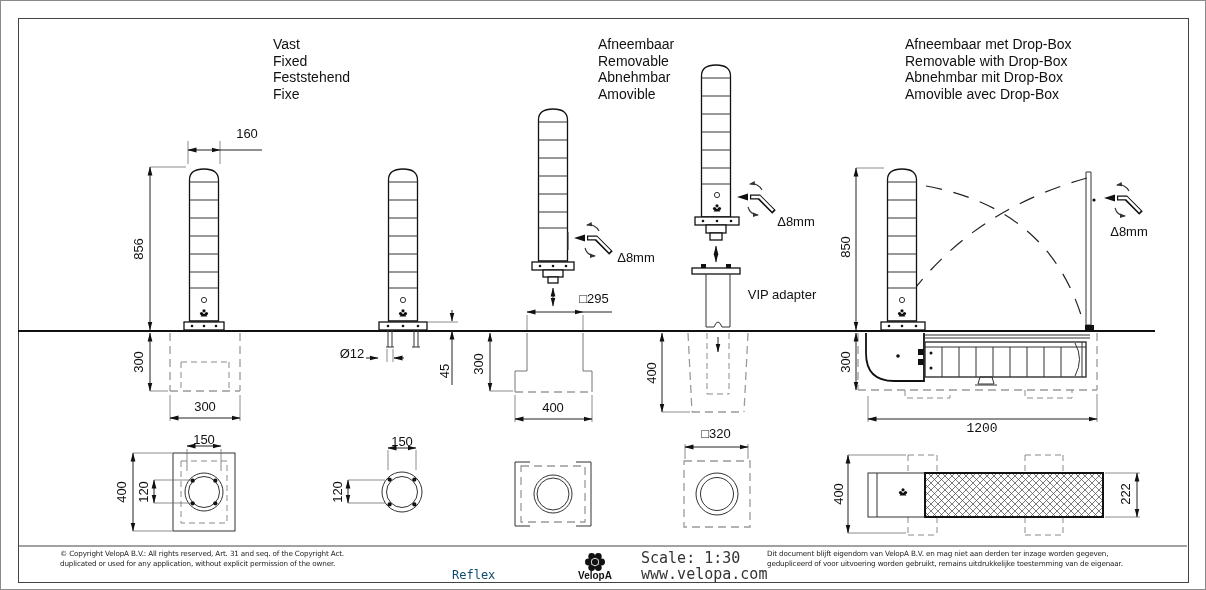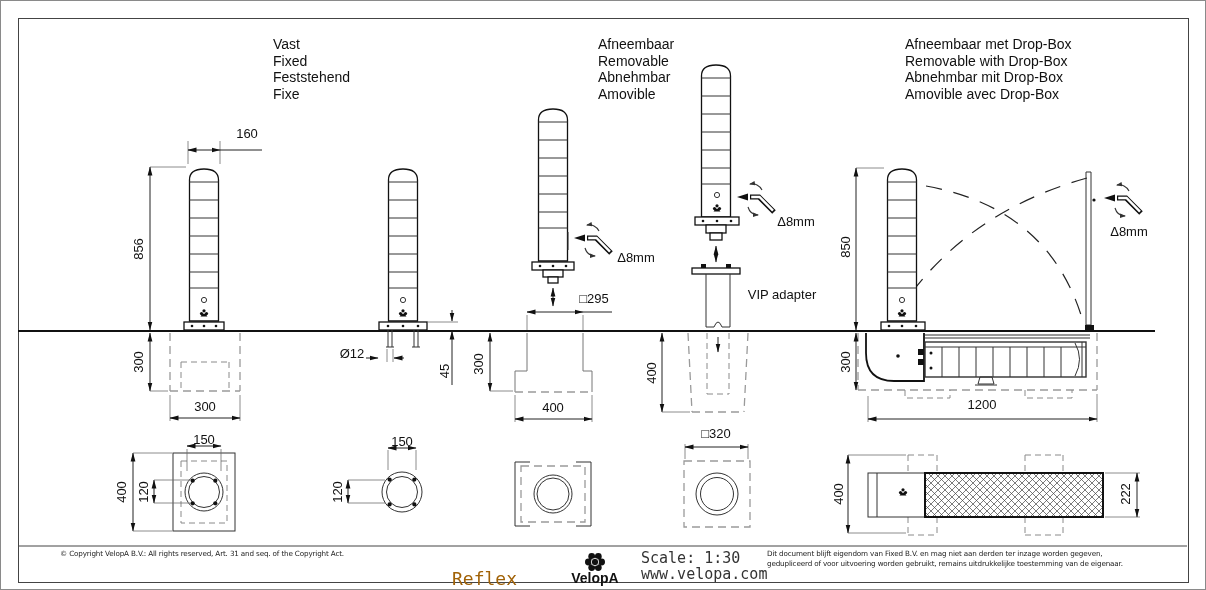--- a/index.html
+++ b/index.html
@@ -5,24 +5,24 @@
   html,body{margin:0;padding:0;background:#e8e8e8;}
   .page{position:relative;width:1206px;height:590px;background:#fff;overflow:hidden;
         font-family:"Liberation Sans",sans-serif;}
   .outer-frame{position:absolute;left:0;top:0;width:1204px;height:588px;border:1px solid #8a8a8a;}
   .inner-frame{position:absolute;left:18px;top:18px;width:1169px;height:563px;border:1.3px solid #444;}
   .hdr{position:absolute;font-size:14px;line-height:16.5px;color:#111;white-space:nowrap;}
   .dim{position:absolute;transform:translate(-50%,-50%);font-size:13px;color:#111;white-space:nowrap;}
   .dim.rot{transform:translate(-50%,-50%) rotate(-90deg);}
   .copy{position:absolute;font-size:7.2px;letter-spacing:-0.15px;line-height:10px;color:#222;
         font-family:"DejaVu Sans",sans-serif;white-space:nowrap;}
-  .product{position:absolute;font-size:18px;color:#a16207;font-family:"DejaVu Sans Mono",monospace;}
+  .product{position:absolute;font-size:12px;color:#0c4a6e;font-family:"DejaVu Sans Mono",monospace;}
   .scaleblk{position:absolute;font-size:15px;line-height:16px;color:#333;
         font-family:"DejaVu Sans Mono",monospace;white-space:nowrap;}
-  .brand{position:absolute;transform:translate(-50%,0);font-size:14px;font-weight:700;color:#111;}
+  .brand{position:absolute;transform:translate(-50%,0);font-size:10px;font-weight:700;color:#111;}
   svg .obj{stroke:#111;stroke-width:1.3;fill:#fff;}
   svg .objthin{stroke:#333;stroke-width:1;fill:none;}
   svg .objbold{stroke:#111;stroke-width:1.8;fill:#fff;}
   svg .dl{stroke:#222;stroke-width:1;fill:none;}
   svg .ext{stroke:#666;stroke-width:0.75;fill:none;}
   svg .fnd{stroke:#9a9a9a;stroke-width:1.3;fill:none;stroke-dasharray:8 5;}
   svg .fnd2{stroke:#8a8a8a;stroke-width:1;fill:none;stroke-dasharray:6 4;}
   svg .arc{stroke:#222;stroke-width:1.2;fill:none;stroke-dasharray:16 12;}
   svg .blk{fill:#111;stroke:none;}
 </style>
@@ -301,31 +301,32 @@
   <span class="dim" style="left:553px;top:407px;">400</span>
   <span class="dim" style="left:636px;top:257px;">Δ8mm</span>
 
   <span class="dim" style="left:782px;top:294px;">VIP adapter</span>
   <span class="dim" style="left:796px;top:221px;">Δ8mm</span>
   <span class="dim rot" style="left:651px;top:373px;">400</span>
   <span class="dim" style="left:716px;top:433px;">□320</span>
 
   <span class="dim rot" style="left:845px;top:247px;">850</span>
   <span class="dim rot" style="left:845px;top:362px;">300</span>
-  <span class="dim" style="left:982px;top:404px;">1200</span>
+  <span class="dim" style="left:982px;top:428px;font-family:Liberation Mono, monospace;">1200</span>
   <span class="dim" style="left:1129px;top:231px;">Δ8mm</span>
   <span class="dim rot" style="left:838px;top:494px;">400</span>
   <span class="dim rot" style="left:1125px;top:494px;">222</span>
 
   <div class="copy" style="left:22px;top:549px;margin-left:38px;">
     <div>© Copyright VelopA B.V.: All rights reserved, Art. 31 and seq. of the Copyright Act.</div>
+    <div>duplicated or used for any application, without explicit permission of the owner.</div>
   </div>
   <span class="product" style="left:452px;top:568px;">Reflex</span>
   <span class="brand" style="left:595px;top:570px;">VelopA</span>
   <div class="scaleblk" style="left:641px;top:550px;">
     <div>Scale: 1:30</div>
     <div>www.velopa.com</div>
   </div>
   <div class="copy" style="left:767px;top:549px;">
-    <div>Dit document blijft eigendom van Fixed B.V. en mag niet aan derden ter inzage worden gegeven,</div>
+    <div>Dit document blijft eigendom van VelopA B.V. en mag niet aan derden ter inzage worden gegeven,</div>
     <div>gedupliceerd of voor uitvoering worden gebruikt, remains uitdrukkelijke toestemming van de eigenaar.</div>
   </div>
 </div>
 
 </body></html>

